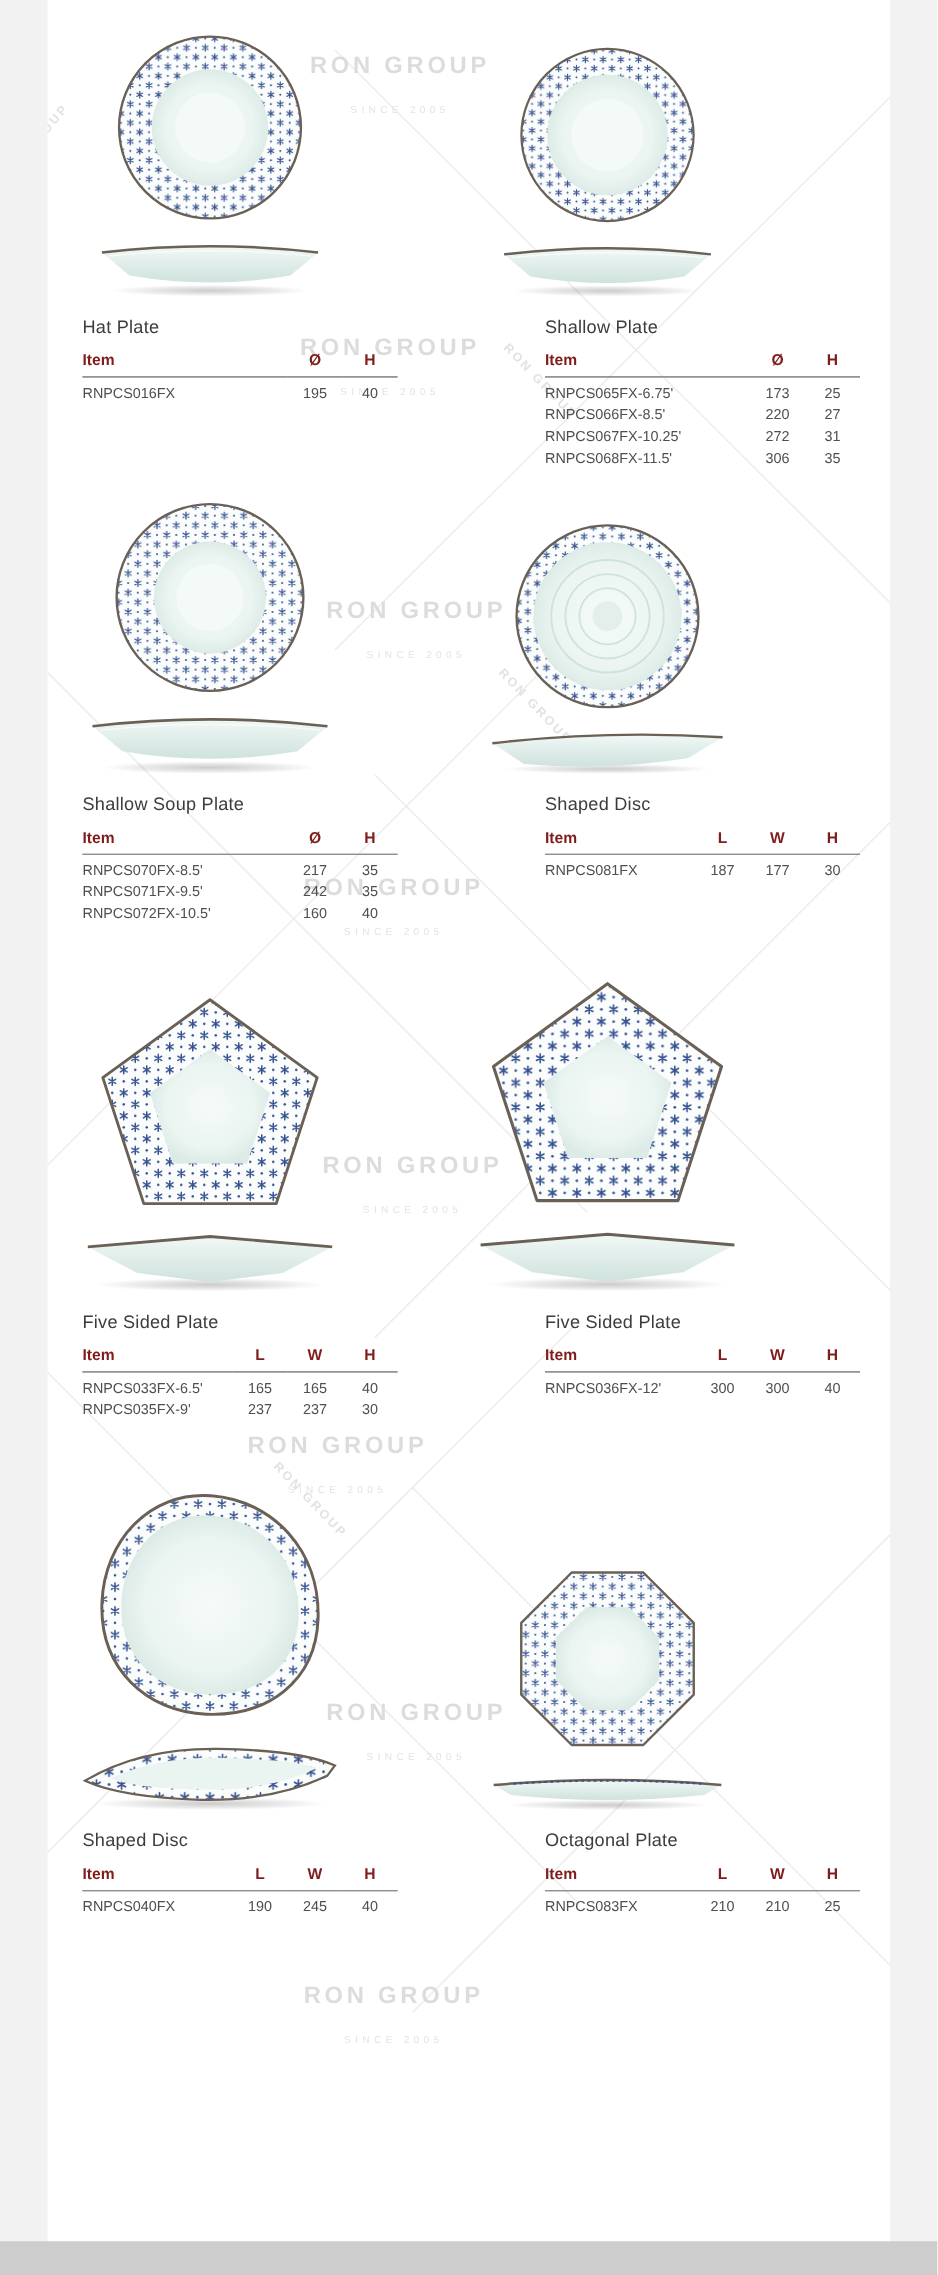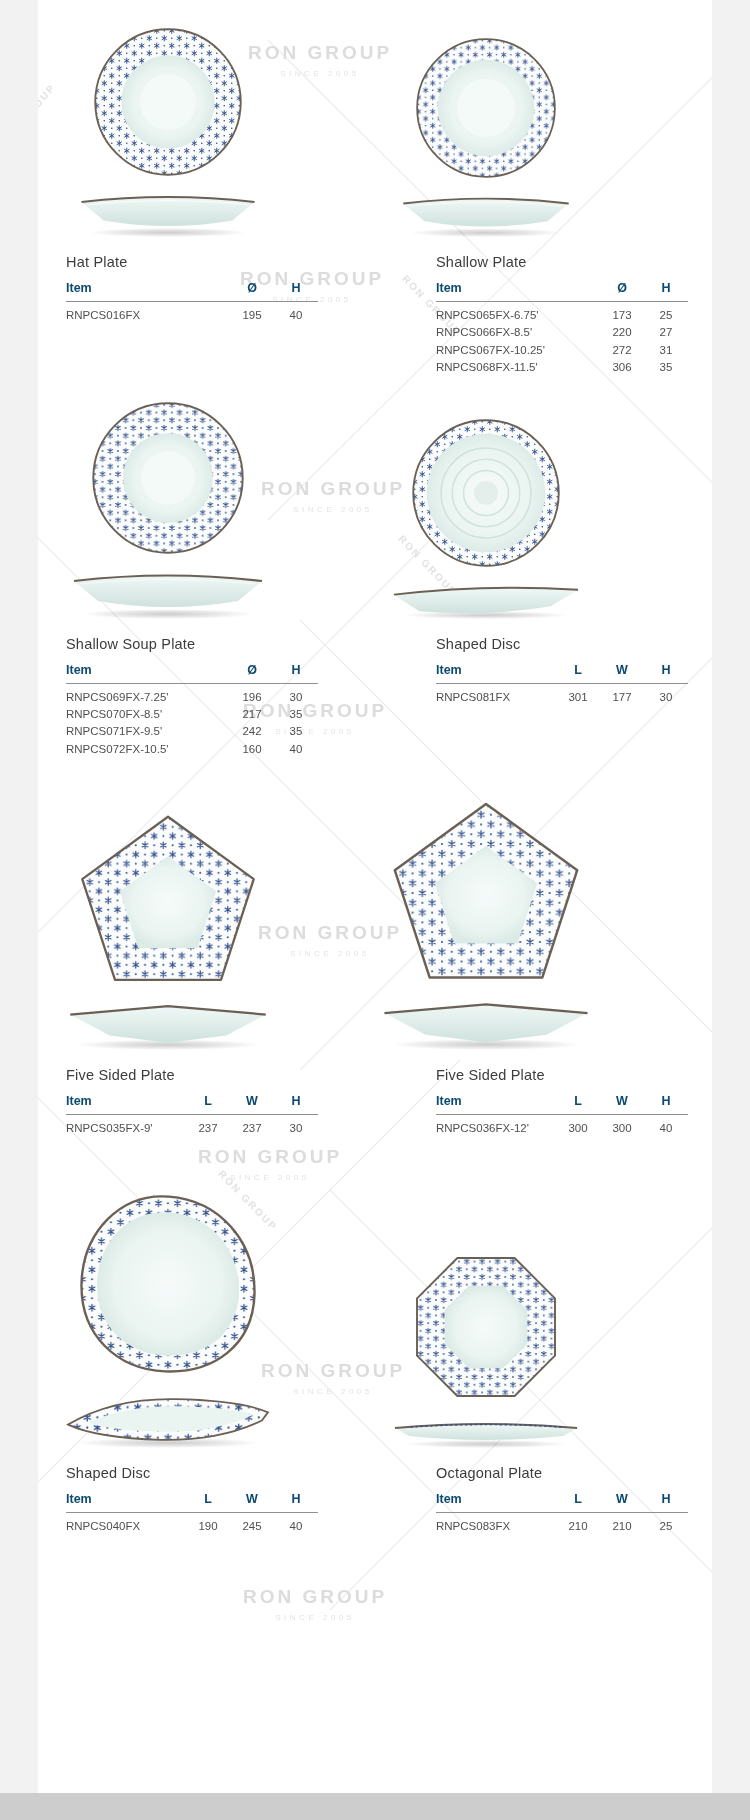--- a/index.html
+++ b/index.html
@@ -9,42 +9,42 @@
   }
   
   .band-left,.band-right{position:absolute;top:0;width:38px;height:1820px;background:#f2f2f2;z-index:2;}
   .band-left{left:0;} .band-right{right:0;}
   .band-bottom{position:absolute;left:0;top:1793px;width:750px;height:27px;background:#cdcdcd;z-index:3;}
 
   
   .wm-layer{position:absolute;inset:0;z-index:0;pointer-events:none;}
   .wm{position:absolute;text-align:center;transform:translateX(-50%);}
   .wm-brand{display:block;font-size:19px;font-weight:bold;letter-spacing:3px;color:#dcdcdc;white-space:nowrap;}
-  .wm-tag{display:block;font-size:8px;letter-spacing:3.5px;color:#e3e3e3;margin-top:5px;white-space:nowrap;}
+  .wm-tag{display:block;font-size:8px;letter-spacing:3.5px;color:#e3e3e3;margin-top:19px;white-space:nowrap;}
   .wm-rot{position:absolute;font-size:10px;font-weight:bold;letter-spacing:2px;color:#e2e2e2;white-space:nowrap;}
   .wm-lines{position:absolute;left:0;top:0;}
 
   
   .grid{position:relative;z-index:1;margin:0 38px;display:grid;grid-template-columns:1fr 1fr;}
   .cell{display:flex;flex-direction:column;}
   .colL{padding-left:28px;}
   .colR{padding-left:61px;padding-right:14px;}
   .row1{padding-bottom:20px;} .row2{padding-bottom:26px;} .row3{padding-bottom:28px;} .row4{padding-bottom:0;}
 
   .figure{width:252px;display:flex;flex-direction:column;align-items:center;justify-content:flex-end;gap:13px;}
   .colL .figure{transform:translateX(-24px);}
   .colR .figure{transform:translateX(-76px);}
   .row1 .figure{height:238px;}
   .row2 .figure{height:224px;}
   .row3 .figure{height:268px;}
   .row4 .figure{height:284px;}
 
   .title{font-size:14.5px;font-weight:normal;color:#3c3c3c;margin:16px 0 0 0;letter-spacing:.2px;}
   table{width:252px;border-collapse:collapse;margin-top:11px;table-layout:fixed;}
-  th{font-size:12.5px;font-weight:bold;color:#0c4a6e;text-align:left;padding:0 0 6px 0;border-bottom:1px solid #8f8f8f;}
+  th{font-size:12.5px;font-weight:bold;color:#7f1d1d;text-align:left;padding:0 0 6px 0;border-bottom:1px solid #8f8f8f;}
   th.dim,td.dim{width:44px;text-align:center;}
   td{font-size:11.5px;color:#4f4f4f;padding:2.5px 0 1px 0;line-height:1.2;}
   tbody tr:first-child td{padding-top:7px;}
 </style>
 </head>
 <body>
 
 <svg width="0" height="0" style="position:absolute" aria-hidden="true">
   <defs>
     <pattern id="fp" width="20" height="20" patternUnits="userSpaceOnUse">
@@ -221,25 +221,20 @@
       <table>
         <thead>
           <tr>
             <th>Item</th>
             <th class="dim">Ø</th>
             <th class="dim">H</th>
           </tr>
         </thead>
         <tbody>
           <tr>
-            <td>RNPCS069FX-7.25'</td>
-            <td class="dim">196</td>
-            <td class="dim">30</td>
-          </tr>
-          <tr>
             <td>RNPCS070FX-8.5'</td>
             <td class="dim">217</td>
             <td class="dim">35</td>
           </tr>
           <tr>
             <td>RNPCS071FX-9.5'</td>
             <td class="dim">242</td>
             <td class="dim">35</td>
           </tr>
           <tr>
@@ -274,21 +269,21 @@
           <tr>
             <th>Item</th>
             <th class="dim">L</th>
             <th class="dim">W</th>
             <th class="dim">H</th>
           </tr>
         </thead>
         <tbody>
           <tr>
             <td>RNPCS081FX</td>
-            <td class="dim">301</td>
+            <td class="dim">187</td>
             <td class="dim">177</td>
             <td class="dim">30</td>
           </tr>
         </tbody>
       </table>
     </section>
     <section class="cell colL row3">
       <div class="figure">
         <svg width="184" height="175" viewBox="0 0 200 190">
     <polygon points="100,4 6.8,71.7 42.4,181.3 157.6,181.3 193.2,71.7" fill="url(#fp)" stroke="#6b6055" stroke-width="2.5" stroke-linejoin="round"></polygon>
@@ -304,20 +299,26 @@
       <table>
         <thead>
           <tr>
             <th>Item</th>
             <th class="dim">L</th>
             <th class="dim">W</th>
             <th class="dim">H</th>
           </tr>
         </thead>
         <tbody>
+          <tr>
+            <td>RNPCS033FX-6.5'</td>
+            <td class="dim">165</td>
+            <td class="dim">165</td>
+            <td class="dim">40</td>
+          </tr>
           <tr>
             <td>RNPCS035FX-9'</td>
             <td class="dim">237</td>
             <td class="dim">237</td>
             <td class="dim">30</td>
           </tr>
         </tbody>
       </table>
     </section>
     <section class="cell colR row3">

